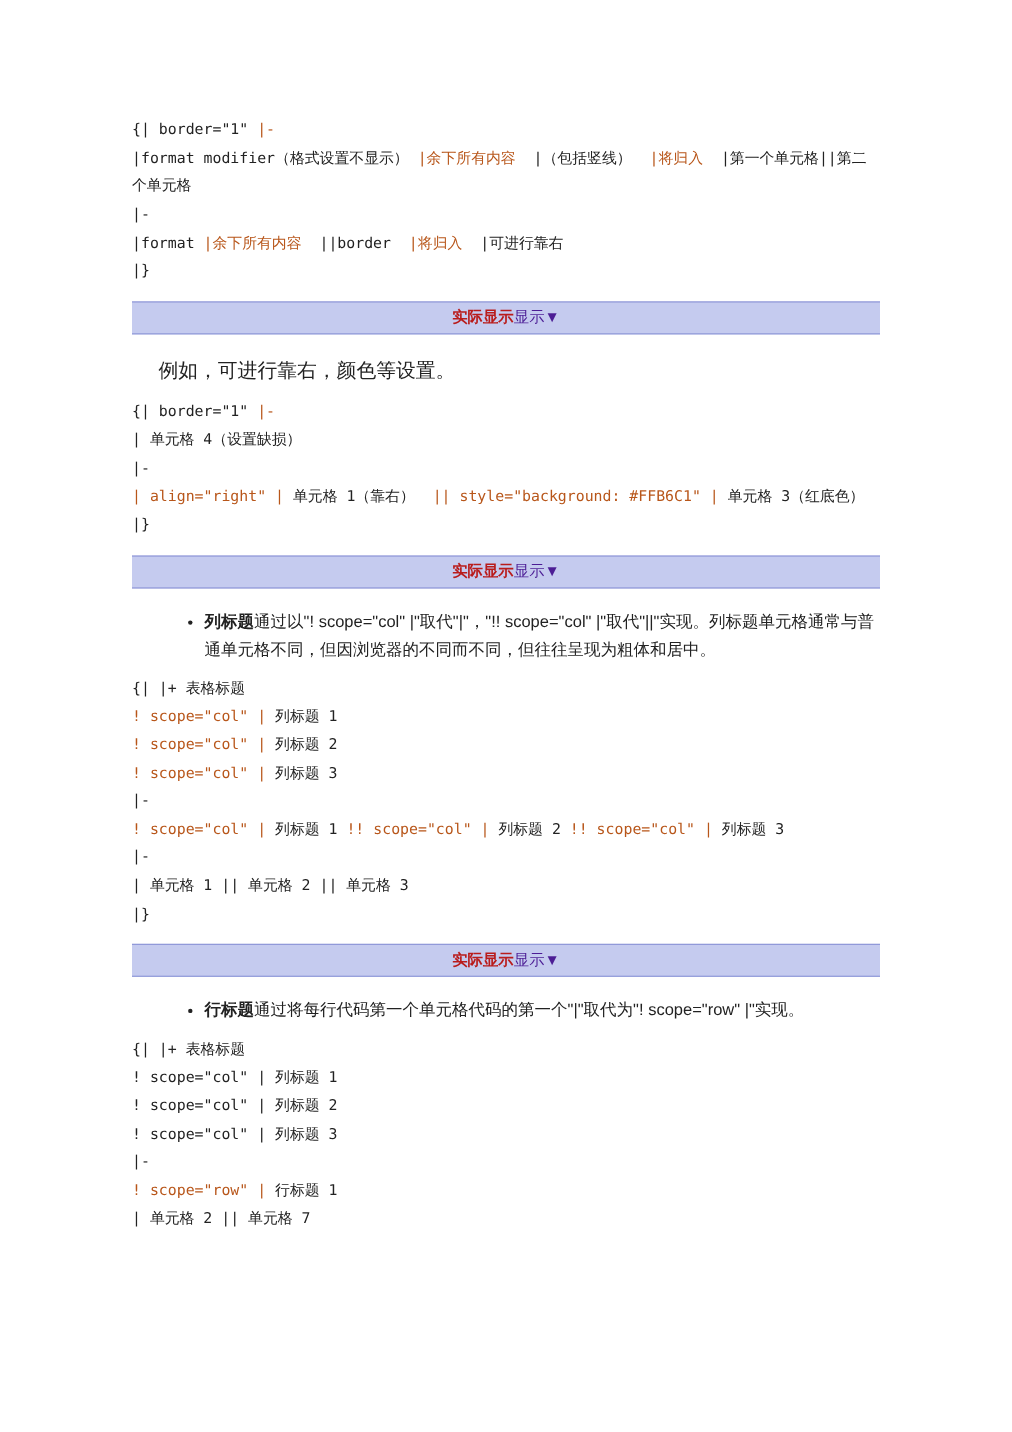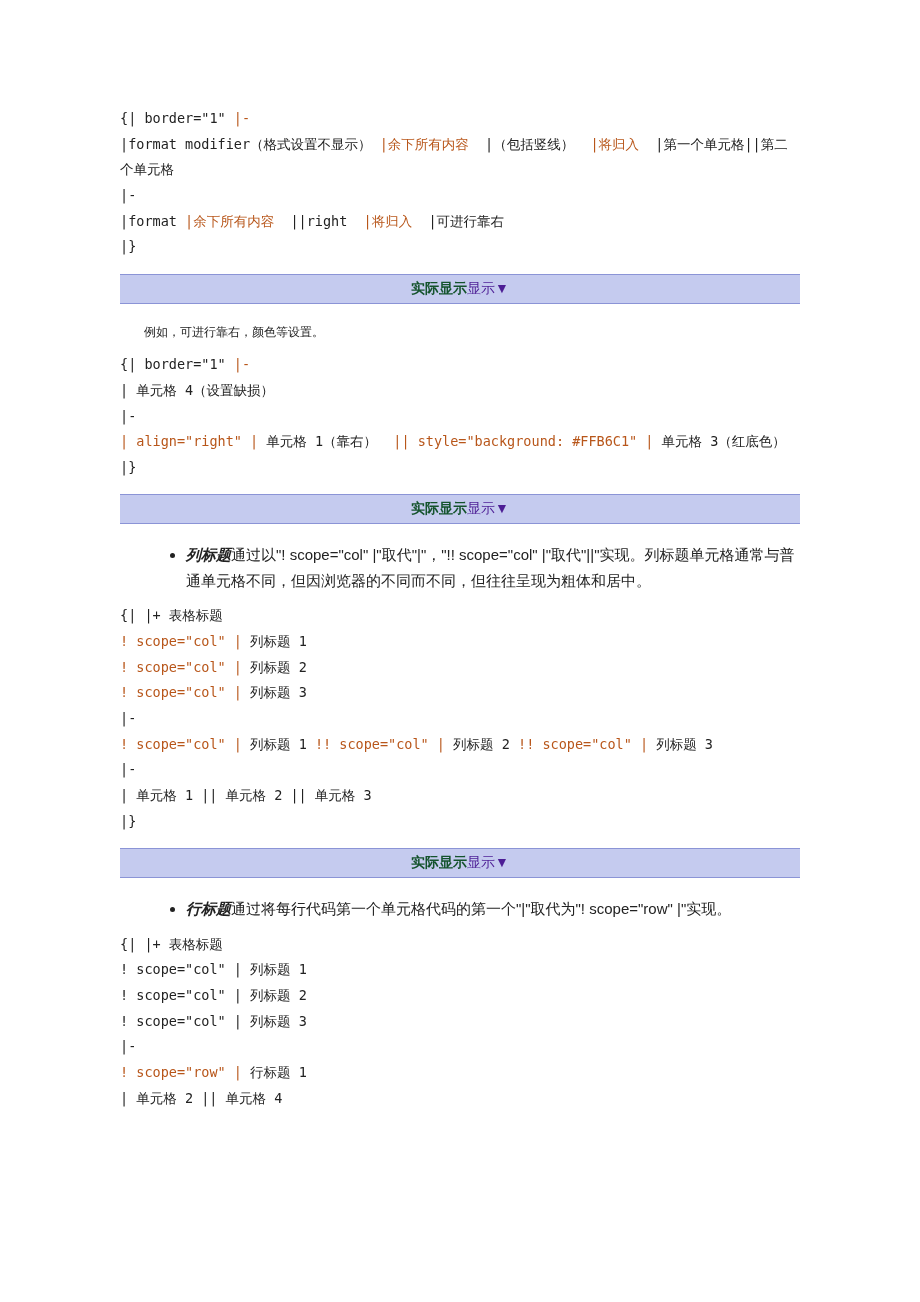--- a/index.html
+++ b/index.html
@@ -25,47 +25,47 @@
   .orange { color: #b8561a; }
   .banner {
     background: #c5cbef;
     border-top: 1px solid #8b94d6;
     border-bottom: 1px solid #8b94d6;
     text-align: center;
     padding: 5px 0;
     margin: 14px 0 18px 0;
     font-size: 14px;
   }
-  .banner .bold { font-weight: bold; color: #14532d; }
+  .banner .bold { font-weight: bold; color: #b91c1c; }
   .banner .norm { color: #4c1d95; }
   .para {
     margin: 12px 0 10px 24px;
-    font-size: 12px;
+    font-size: 18px;
     line-height: 1.7;
   }
   ul.bul {
     margin: 14px 0 10px 0;
     padding-left: 66px;
   }
   ul.bul li {
     font-size: 15px;
     line-height: 1.7;
     margin-bottom: 4px;
   }
-  ul.bul li .term { font-weight: bold; font-style: italic; }
+  ul.bul li .term { font-weight: bold; }
 </style>
 </head>
 <body>
 
 <div class="page">
 
   <div class="code-block"><span><span>{| border="1" </span><span class="orange">|-</span>
 <span>|format modifier（格式设置不显示） </span><span class="orange">|余下所有内容  </span><span>|（包括竖线）  </span><span class="orange">|将归入  </span><span>|第一个单元格||第二个单元格</span>
 <span>|-</span>
-<span>|format </span><span class="orange">|余下所有内容  </span><span>||right  </span><span class="orange">|将归入  </span><span>|可进行靠右</span>
+<span>|format </span><span class="orange">|余下所有内容  </span><span>||border  </span><span class="orange">|将归入  </span><span>|可进行靠右</span>
 <span>|}</span></span></div>
 
   <div class="banner">
     <span class="bold">实际显示</span><span class="norm">显示▼</span>
   </div>
 
   <div class="para">例如，可进行靠右，颜色等设置。</div>
 
   <div class="code-block"><span><span>{| border="1" </span><span class="orange">|-</span>
 <span>| 单元格 4（设置缺损）</span>
@@ -103,15 +103,15 @@
       <span class="term">行标题</span><span>通过将每行代码第一个单元格代码的第一个"|"取代为"! scope="row" |"实现。</span>
     </li>
   </ul>
 
   <div class="code-block"><span><span>{| |+ 表格标题</span>
 <span>! scope="col" | 列标题 1</span>
 <span>! scope="col" | 列标题 2</span>
 <span>! scope="col" | 列标题 3</span>
 <span>|-</span>
 <span class="orange">! scope="row" | </span><span>行标题 1</span>
-<span>| 单元格 2 || 单元格 4</span></span></div>
+<span>| 单元格 2 || 单元格 7</span></span></div>
 
 </div>
 
 </body></html>

